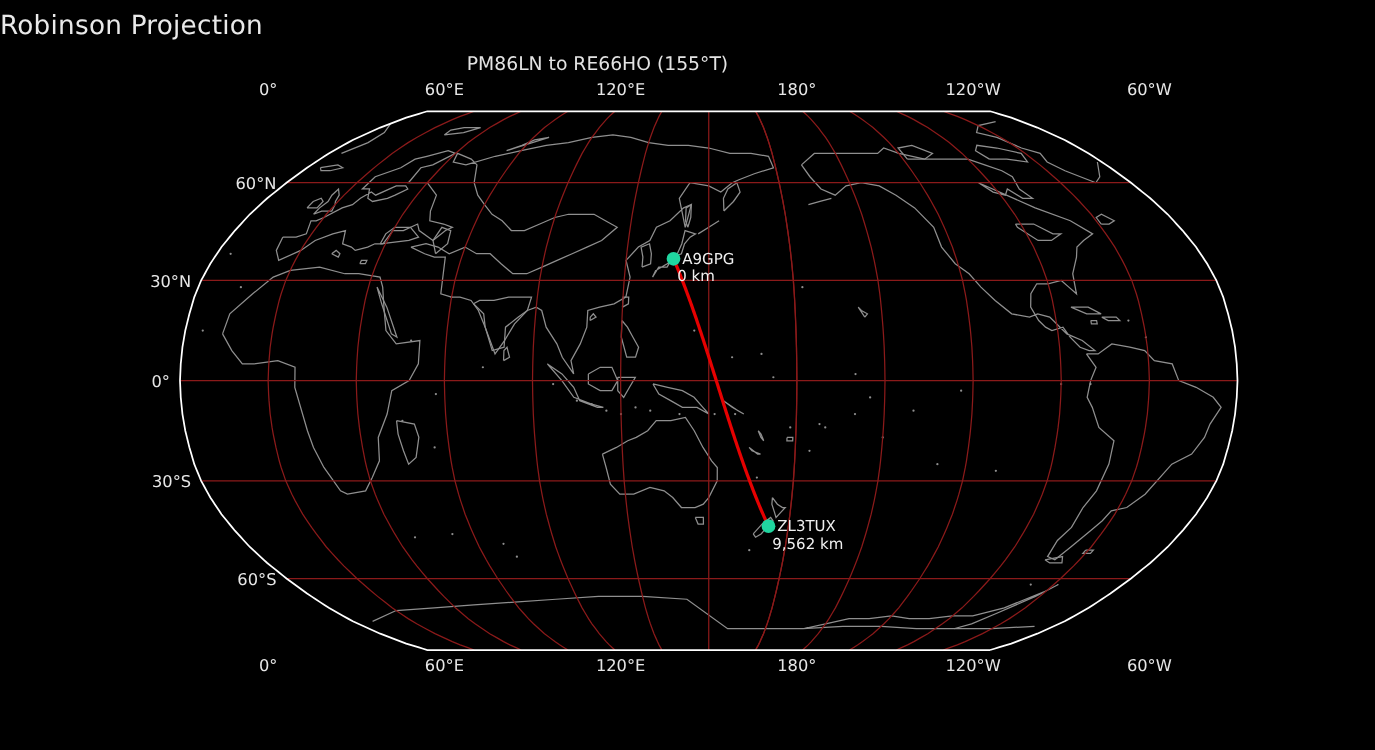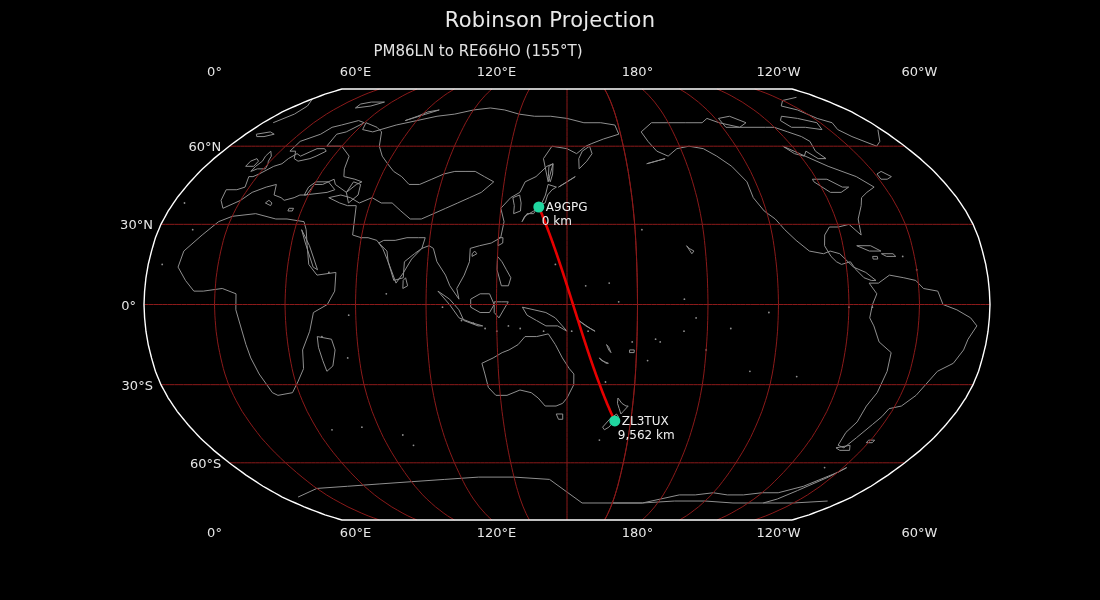--- a/index.html
+++ b/index.html
@@ -13,21 +13,21 @@
     height: 600px;
     background: #000000;
     overflow: hidden;
     font-family: "DejaVu Sans", sans-serif;
   }
   #title {
     position: absolute;
     left: 0;
     top: 8px;
     width: 1100px;
-    text-align: center;
+    text-align: left;
     color: #e9e9e9;
     font-size: 21px;
     letter-spacing: 0.2px;
   }
   #subtitle {
     position: absolute;
     left: 0;
     top: 42px;
     width: 956px;
     text-align: center;

